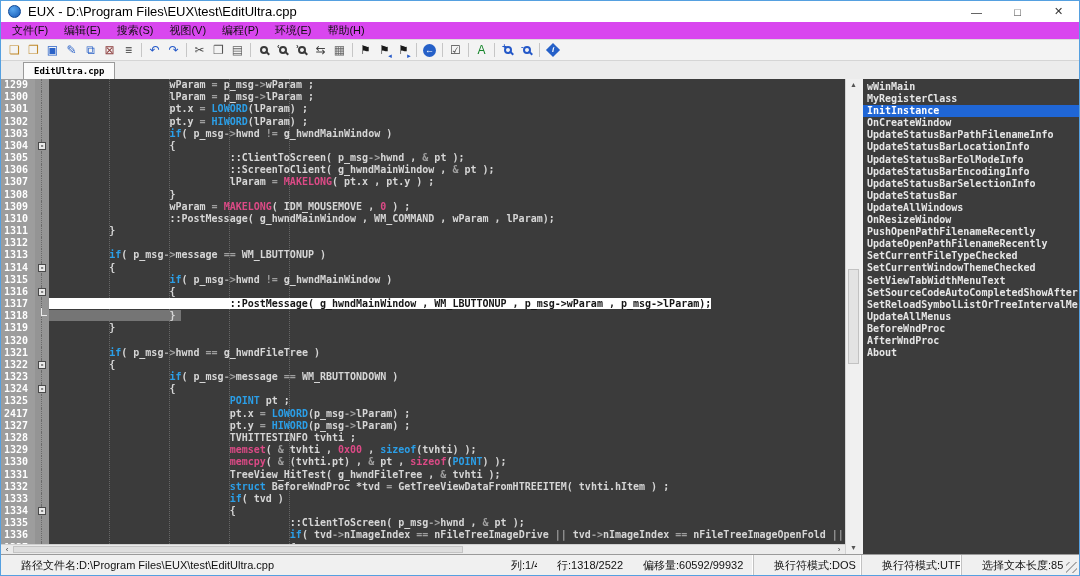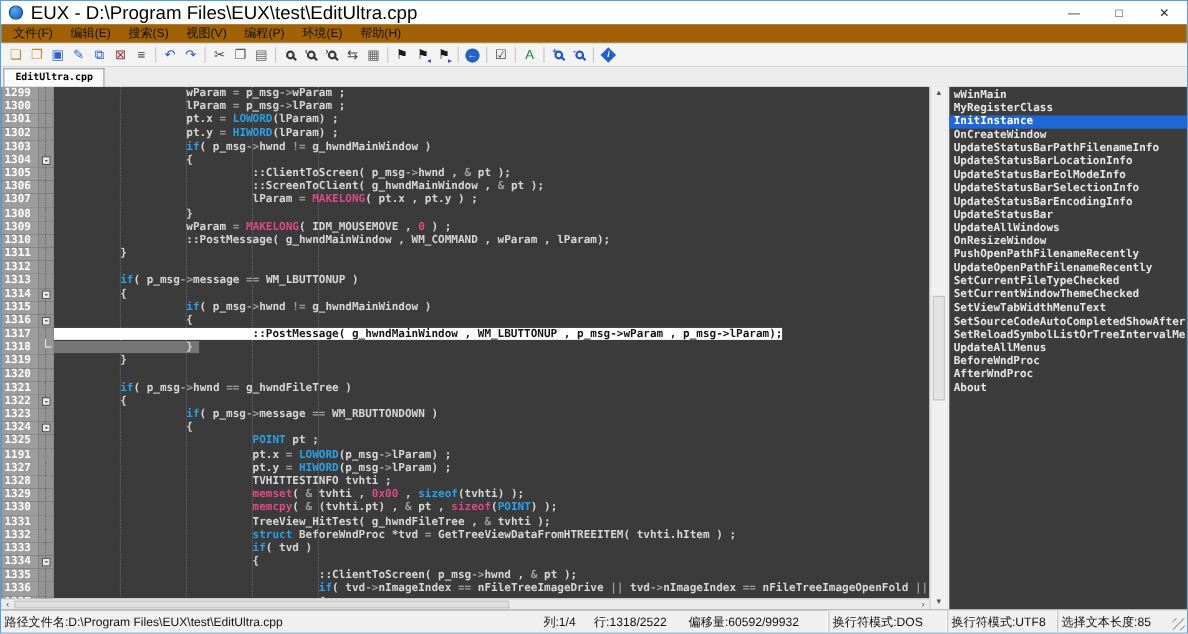--- a/index.html
+++ b/index.html
@@ -6,47 +6,47 @@
   * { box-sizing:border-box; }
   .window {
     width:1080px; height:576px; border:1px solid #55a0e0; background:#fff;
     position:relative; overflow:hidden;
     font-family:"Liberation Sans", sans-serif;
   }
   
   .titlebar { height:21px; display:flex; align-items:center; padding-left:7px; background:#fff; }
   .app-icon { width:13px; height:13px; border-radius:50%; flex:none;
     background:radial-gradient(circle at 35% 30%, #5aa8f0, #1457b4); border:1px solid #0d4694; }
-  .title-text { font-size:17px; color:#000; margin-left:7px; white-space:nowrap; }
+  .title-text { font-size:13px; color:#000; margin-left:7px; white-space:nowrap; }
   .win-controls { margin-left:auto; display:flex; height:100%; }
   .win-btn { width:41px; height:100%; display:flex; align-items:center; justify-content:center;
     font-size:11px; color:#333; }
   
-  .menubar { height:17px; display:flex; align-items:center; padding-left:3px; background:#a16207; font-size:11px; color:#111; }
+  .menubar { height:17px; display:flex; align-items:center; padding-left:3px; background:#d946ef; font-size:11px; color:#111; }
   .menu-item { padding:0 8px; white-space:nowrap; }
   
   .toolbar { height:22px; background:#f3f3f3; border-top:1px solid #dcdcdc; border-bottom:1px solid #d5d5d5;
     display:flex; align-items:center; padding-left:4px; }
   .tbicon { width:19px; height:18px; display:flex; align-items:center; justify-content:center;
     font-size:12px; line-height:18px; position:relative; color:#444; }
   .tb-sep { width:1px; height:14px; background:#c6c6c6; margin:0 3px; flex:none; }
   .icsub { position:absolute; right:1px; bottom:0px; font-size:6px; color:#2458c8; line-height:6px; }
   .mag { width:8px; height:8px; border:2px solid currentColor; border-radius:50%; position:relative; display:inline-block; }
   .mag::after { content:""; position:absolute; width:5px; height:2px; background:currentColor;
     right:-4px; bottom:-2px; transform:rotate(45deg); }
   .magsub { position:absolute; left:4px; top:2px; font-size:8px; font-weight:bold; color:currentColor; line-height:8px; }
   .circleic { width:13px; height:13px; border-radius:50%; background:#2560c8; color:#fff;
     display:flex; align-items:center; justify-content:center; font-size:9px; line-height:13px; }
   .diamondic { width:10px; height:10px; background:#2560c8; transform:rotate(45deg);
     display:flex; align-items:center; justify-content:center; }
   .dinner { transform:rotate(-45deg); color:#fff; font-size:8px; font-weight:bold; font-style:italic; }
   
   .tabbar { height:18px; background:#ececec; display:flex; align-items:flex-end; padding-left:2px; }
   .tab { background:#fbfbfb; border:1px solid #9a9a9a; border-bottom:none; height:17px; padding:0 10px;
-    display:flex; align-items:center; font:bold 9px "DejaVu Sans Mono", monospace; color:#000; }
+    display:flex; align-items:center; font:bold 9px "DejaVu Sans Mono", monospace; color:#000;margin-left:20px; }
   
   .main { display:flex; height:475px; position:relative; background:#fca5a5; }
   .editor { width:844px; flex:none; display:flex; flex-direction:column; position:relative; }
   .code-rows { height:465px; overflow:hidden; position:relative; background:#3b3b3b; }
   .guides div { position:absolute; top:0; bottom:0; width:0; border-left:1px dotted #676767; }
   .crow { display:flex; height:12.18px; line-height:12.3px; font:bold 10px "DejaVu Sans Mono", monospace;
     position:relative; z-index:1; }
   .ln { width:34px; flex:none; background:#9d9d9d; color:#fff; padding-left:3px; }
   .fold { width:14px; flex:none; background:#949494; position:relative; }
   .fold::before { content:""; position:absolute; left:6px; top:0; bottom:0; border-left:1px dotted #6a6a6a; }
@@ -69,21 +69,21 @@
   .harrow.left { left:0; } .harrow.right { right:0; }
   .hthumb { position:absolute; left:12px; top:1px; height:7px; width:450px; background:#dedede; border:1px solid #c4c4c4; }
   
   .panel { width:219px; flex:none; background:#3c3c3c; border-left:2px solid #f2f2f2; overflow:hidden; padding-top:2px; }
   .pitem { height:12.1px; line-height:12.2px; font:bold 10px "DejaVu Sans Mono", monospace; color:#e6e6e6;
     padding-left:4px; white-space:nowrap; overflow:hidden; }
   .pitem.selected { background:#1f66d6; color:#fff; }
   
   .statusbar { height:21px; background:#f0f0f0; border-top:1px solid #9a9a9a; display:flex;
     align-items:center; font-size:11px; color:#111; position:relative; }
-  .sfield { padding:0 3px; height:100%; display:flex; align-items:center; white-space:nowrap; overflow:hidden; flex:none; }
+  .sfield { padding:0 20px; height:100%; display:flex; align-items:center; white-space:nowrap; overflow:hidden; flex:none; }
   .sfield.sep { border-left:1px solid #c2c2c2; box-shadow:-1px 0 0 #fff; }
   .sfield.fl { flex:1; }
   .grip { position:absolute; right:2px; bottom:2px; width:11px; height:11px;
     background:repeating-linear-gradient(135deg, transparent 0 2px, #aeaeae 2px 3px, transparent 3px 5px); }
 </style>
 </head>
 <body>
 
 <div class="window">
 
@@ -319,21 +319,21 @@
               <span class="fbox">-</span>
             </span>
             <span class="ct"><span class="tk-d">		{</span></span>
           </div>
           <div class="crow">
             <span class="ln">1325</span>
             <span class="fold"></span>
             <span class="ct"><span class="tk-k">			POINT</span><span class="tk-d"> pt ;</span></span>
           </div>
           <div class="crow">
-            <span class="ln">1191</span>
+            <span class="ln">2417</span>
             <span class="fold"></span>
             <span class="ct"><span class="tk-d">			pt.x </span><span class="tk-o">=</span><span class="tk-d"> </span><span class="tk-k">LOWORD</span><span class="tk-d">(p_msg</span><span class="tk-o">-&gt;</span><span class="tk-d">lParam) ;</span></span>
           </div>
           <div class="crow">
             <span class="ln">1327</span>
             <span class="fold"></span>
             <span class="ct"><span class="tk-d">			pt.y </span><span class="tk-o">=</span><span class="tk-d"> </span><span class="tk-k">HIWORD</span><span class="tk-d">(p_msg</span><span class="tk-o">-&gt;</span><span class="tk-d">lParam) ;</span></span>
           </div>
           <div class="crow">
             <span class="ln">1328</span>
@@ -400,22 +400,22 @@
       <span class="sarrow bottom">▼</span>
     </div>
     <div class="panel">
         <div class="pitem">wWinMain</div>
         <div class="pitem">MyRegisterClass</div>
         <div class="pitem selected">InitInstance</div>
         <div class="pitem">OnCreateWindow</div>
         <div class="pitem">UpdateStatusBarPathFilenameInfo</div>
         <div class="pitem">UpdateStatusBarLocationInfo</div>
         <div class="pitem">UpdateStatusBarEolModeInfo</div>
+        <div class="pitem">UpdateStatusBarEncodingInfo</div>
         <div class="pitem">UpdateStatusBarSelectionInfo</div>
-        <div class="pitem">UpdateStatusBarEncodingInfo</div>
         <div class="pitem">UpdateStatusBar</div>
         <div class="pitem">UpdateAllWindows</div>
         <div class="pitem">OnResizeWindow</div>
         <div class="pitem">PushOpenPathFilenameRecently</div>
         <div class="pitem">UpdateOpenPathFilenameRecently</div>
         <div class="pitem">SetCurrentFileTypeChecked</div>
         <div class="pitem">SetCurrentWindowThemeChecked</div>
         <div class="pitem">SetViewTabWidthMenuText</div>
         <div class="pitem">SetSourceCodeAutoCompletedShowAfter</div>
         <div class="pitem">SetReloadSymbolListOrTreeIntervalMe</div>

